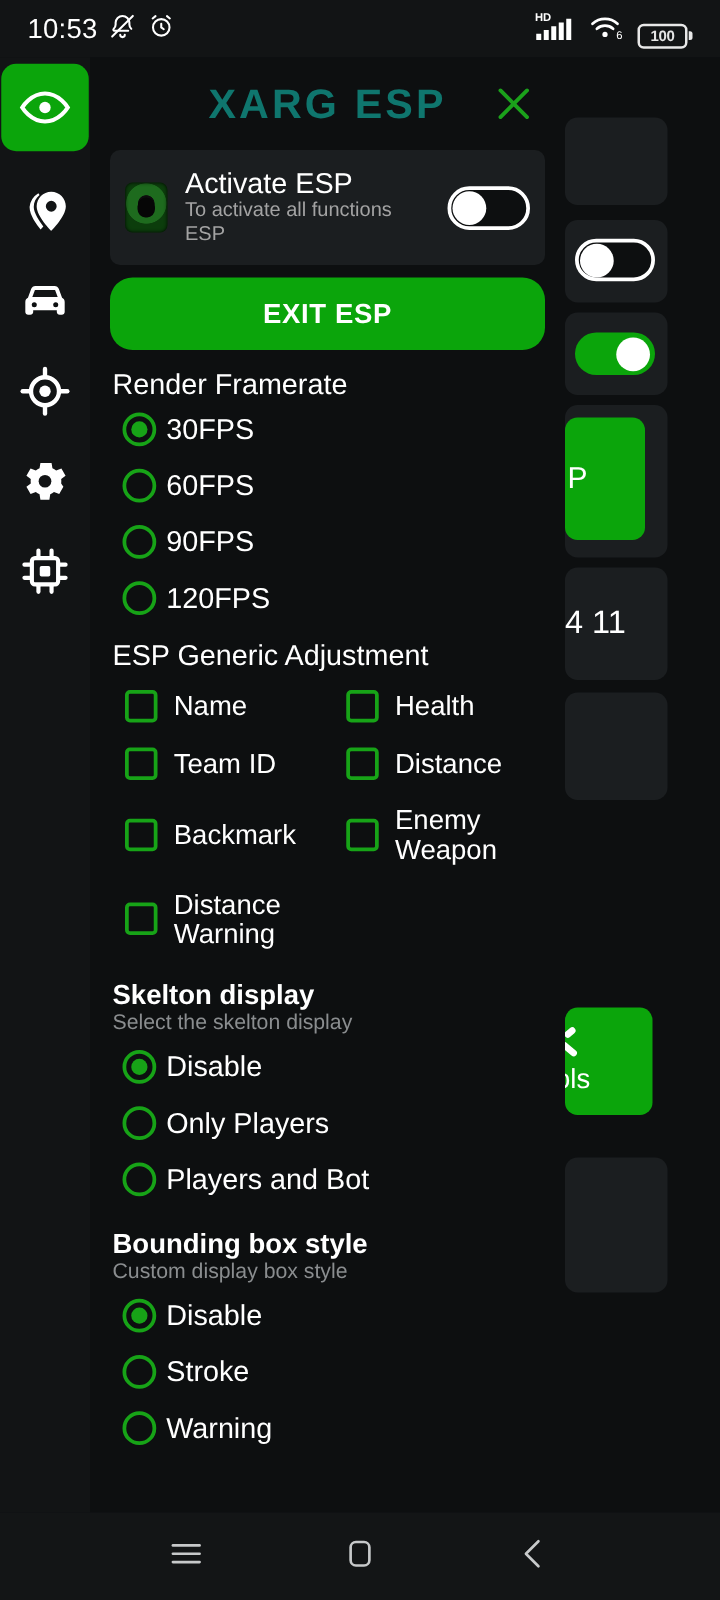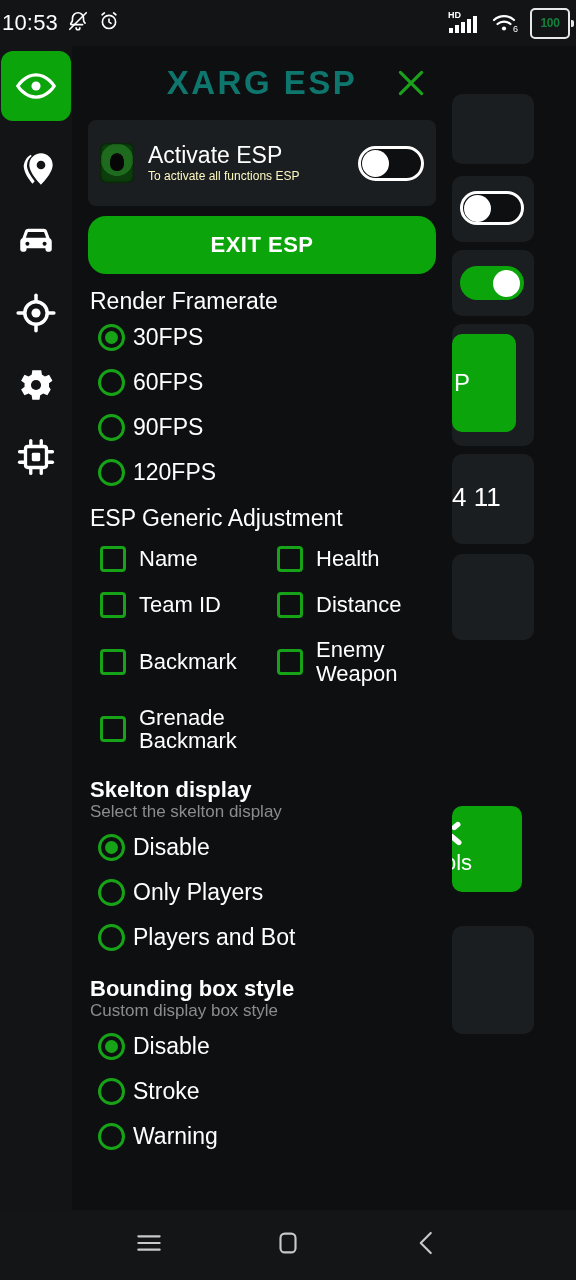--- a/index.html
+++ b/index.html
@@ -14,39 +14,39 @@
     width: 576px; height: 1280px;
     background: #0d0f10;
   }
 
   
   #statusbar {
     position: absolute; top: 0; left: 0;
     width: 576px; height: 46px;
     background: #121415;
     display: flex; align-items: center;
-    padding: 0 2px;
+    padding: 0 22px;
     color: #ffffff;
   }
   #statusbar .clock {
     font-size: 22px; letter-spacing: .2px; font-weight: 400;
     color: #ffffff;
   }
   #statusbar .sb-left { display: flex; align-items: center; gap: 9px; }
   #statusbar .sb-right { margin-left: auto; display: flex; align-items: flex-end; gap: 9px; }
   .sb-ico { display: block; }
 
   .batt {
     display: flex; align-items: center;
   }
   .batt-body {
     border: 2px solid #e8e8e8; border-radius: 5px;
-    width: 40px; height: 31px;
+    width: 40px; height: 20px;
     display: flex; align-items: center; justify-content: center;
-    font-size: 12px; font-weight: 700; color: #15803d;
+    font-size: 12px; font-weight: 700; color: #e5e5e5;
     letter-spacing: -0.3px;
   }
   .batt-cap { width: 3px; height: 7px; background: #e8e8e8; border-radius: 0 2px 2px 0; margin-left: 1px;}
 
   
   #rail {
     position: absolute; left: 0; top: 46px;
     width: 72px; height: 1164px;
     background: #121415;
     display: flex; flex-direction: column; align-items: center;
@@ -127,21 +127,21 @@
     background: radial-gradient(circle at 50% 42%, #0d0d0d 0 22%, #1e6b1e 24% 55%, #0c3d0c 57% 100%);
     box-shadow: inset 0 0 3px #000;
     position: relative; overflow: hidden;
   }
   .esp-logo::after {
     content: ""; position: absolute; inset: 30% 28%;
     background: #060606; border-radius: 50% 50% 45% 45%;
   }
   .activate-text { flex: 1 1 auto; }
   .activate-title { color: #ffffff; font-size: 23px; font-weight: 400; line-height: 1.1; }
-  .activate-sub { color: #fef9c3; font-size: 12px; line-height: 1.18; margin-top: 1px; }
+  .activate-sub { color: #a3a3a3; font-size: 16px; line-height: 1.18; margin-top: 1px; }
   .switch {
     flex: 0 0 auto;
     width: 66px; height: 35px; border-radius: 18px;
     border: 3px solid #ffffff; background: #0d0f10;
     display: flex; align-items: center; cursor: pointer;
   }
   .switch .knob { width: 27px; height: 27px; border-radius: 50%; background: #ffffff; margin-left: 1px; }
 
   .exit-btn {
     margin-top: 10px;
@@ -419,21 +419,21 @@
           <div class="cb-row">
             <span class="checkbox"></span>
             <span class="cb-label">Backmark</span>
           </div>
           <div class="cb-row">
             <span class="checkbox"></span>
             <span class="cb-label" style="max-width:120px;">Enemy Weapon</span>
           </div>
           <div class="cb-row">
             <span class="checkbox"></span>
-            <span class="cb-label" style="max-width:125px;">Grenade Backmark</span>
+            <span class="cb-label" style="max-width:125px;">Distance Warning</span>
           </div>
         </div>
       </div>
 
       
       <div class="section" style="margin-top:14px;">
         <div class="section-title bold">Skelton display</div>
         <div class="section-sub">Select the skelton display</div>
         <div class="radio-row" style="padding-top:12px;">
           <span class="radio checked">

